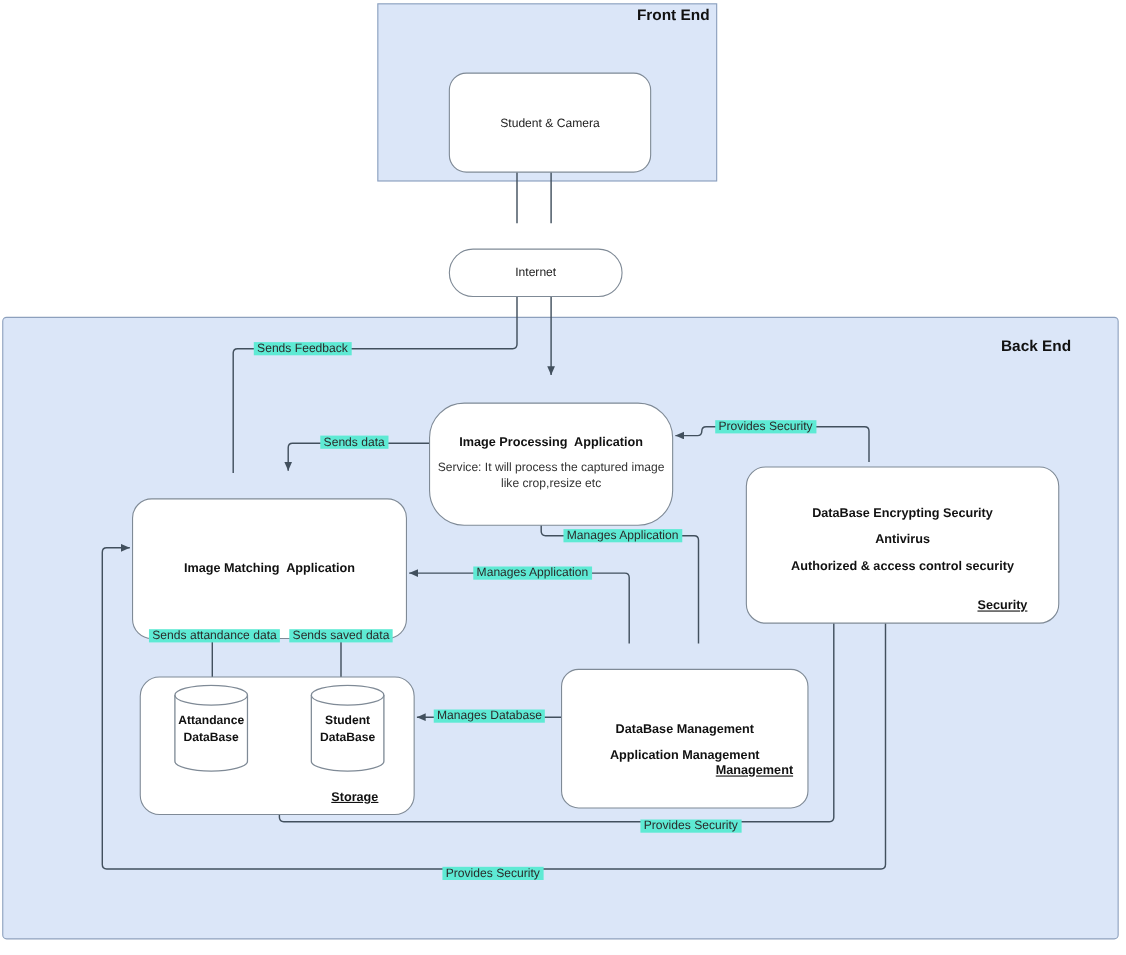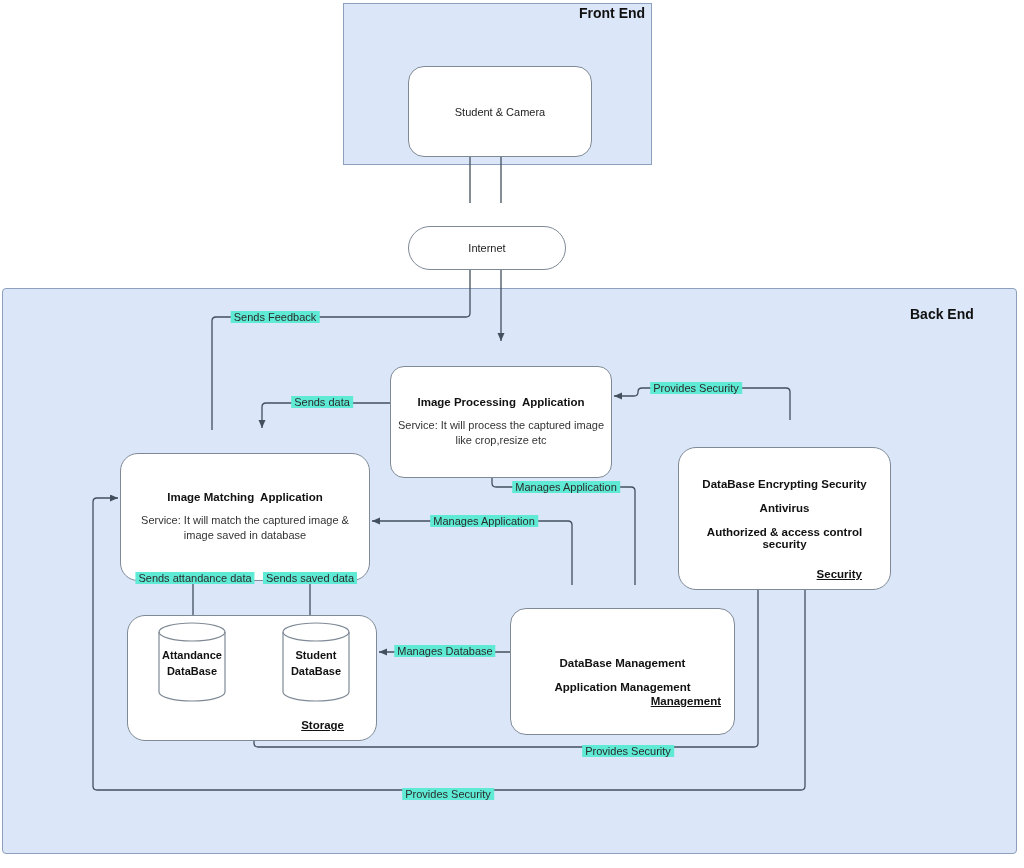--- a/index.html
+++ b/index.html
@@ -85,31 +85,30 @@
   </svg>
 
   <div class="node rounded16" style="left:408px;top:43px;width:184px;height:91px;">
     <div style="font-size:11px;">Student &amp; Camera</div>
   </div>
 
   <div class="node pill" style="left:408px;top:203px;width:158px;height:44px;">
     <div>Internet</div>
   </div>
 
-  <div class="node rounded14" style="left:390px;top:343px;width:222px;height:112px;padding:0 0;">
+  <div class="node rounded14" style="left:390px;top:343px;width:222px;height:112px;padding:0 0;border-radius:32px;">
     <div class="title">Image Processing  Application</div>
     <div class="body">Service: It will process the captured image like crop,resize etc</div>
   </div>
 
   <div class="node rounded18" style="left:120px;top:430px;width:250px;height:128px;padding:2px 10px;">
     <div class="title">Image Matching  Application</div>
-    <div class="body">Service: It will match the captured image &amp; image saved in database</div>
   </div>
 
-  <div class="node rounded18" style="left:678px;top:424px;width:213px;height:143px;padding:10px 8px 20px 8px;">
+  <div class="node rounded18" style="left:678px;top:401px;width:285px;height:143px;padding:10px 8px 20px 8px;">
     <div class="bold-line">DataBase Encrypting Security</div>
     <div class="bold-line">Antivirus</div>
     <div class="bold-line">Authorized &amp; access control security</div>
     <div class="corner-label" style="right:28px;bottom:9px;">Security</div>
   </div>
 
   <div class="node rounded16" style="left:510px;top:585px;width:225px;height:127px;padding:14px 8px 8px 8px;">
     <div class="bold-line">DataBase Management</div>
     <div class="bold-line">Application Management</div>
     <div class="corner-label" style="right:13px;bottom:27px;">Management</div>

